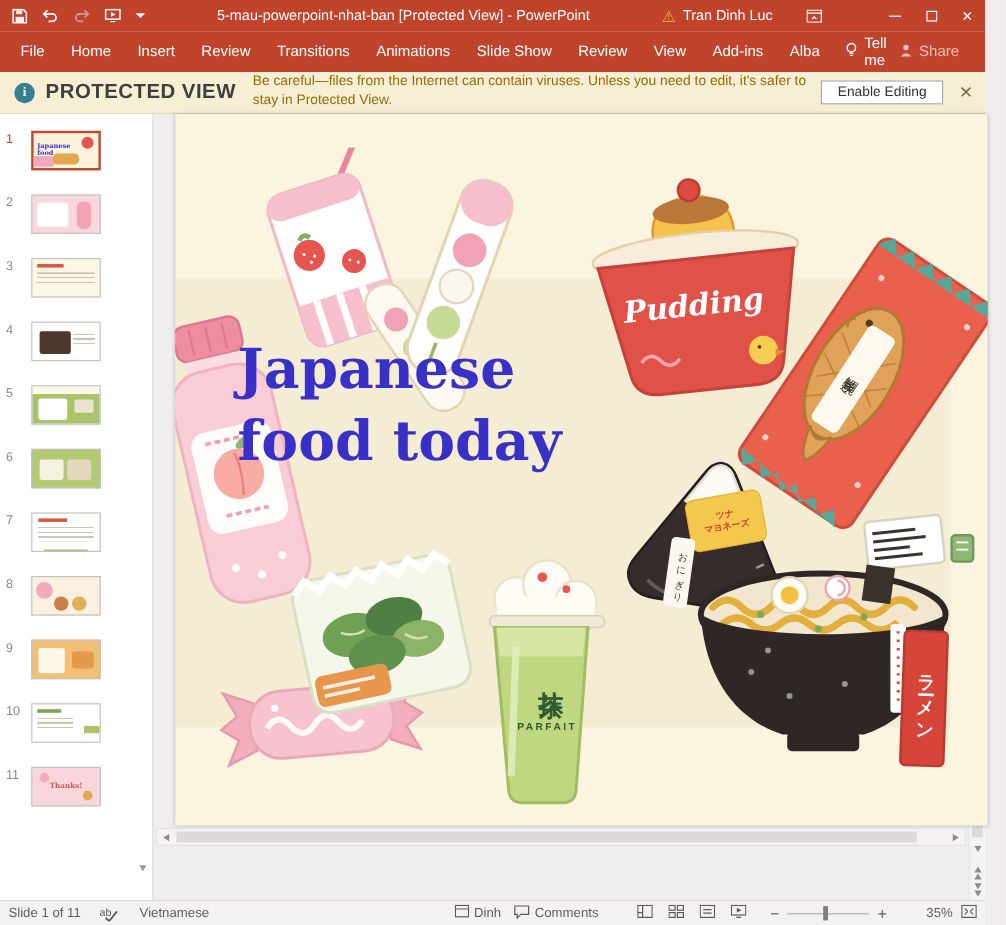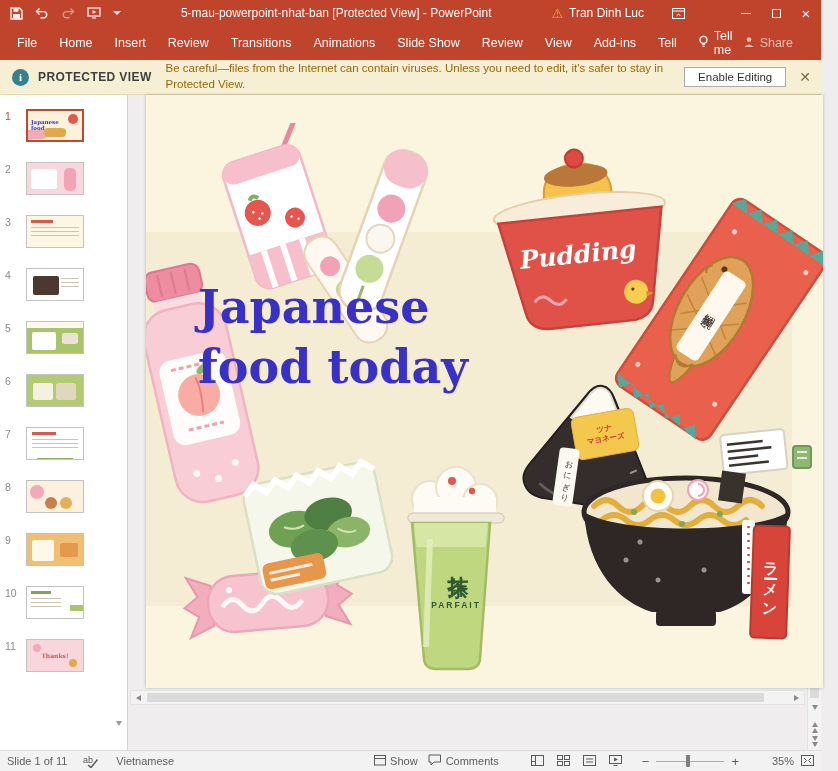--- a/index.html
+++ b/index.html
@@ -26,21 +26,21 @@
   
   .menubar { height: 34px; background: #C0432B; display: flex; align-items: center; color: #fff; font-size: 12.5px; flex: 0 0 auto; padding-left: 6px; }
   .mtab { padding: 6px 11px; white-space: nowrap; }
   .tellme { display: flex; align-items: center; gap: 5px; padding: 6px 10px; }
   .share { display: flex; align-items: center; gap: 5px; margin-left: auto; margin-right: 30px; opacity: .65; }
 
   
   .pvbar { height: 35px; background: #F7EFD3; border-bottom: 1px solid #E6DAB4; display: flex; align-items: center; padding: 0 10px 0 12px; flex: 0 0 auto; }
   .pv-icon { width: 17px; height: 17px; border-radius: 50%; background: #35818F; color: #fff; font-size: 11px; font-weight: bold;
              display: flex; align-items: center; justify-content: center; font-family: "Liberation Serif", serif; flex: 0 0 auto; }
-  .pv-label { font-size: 12px; font-weight: bold; color: #3F3F3F; letter-spacing: .4px; margin: 0 14px 0 9px; white-space: nowrap; }
+  .pv-label { font-size: 17px; font-weight: bold; color: #3F3F3F; letter-spacing: .4px; margin: 0 14px 0 9px; white-space: nowrap; }
   .pv-msg { font-size: 11.5px; color: #95690B; width: 552px; line-height: 1.35; }
   .pv-btn { margin-left: auto; background: #fff; border: 1px solid #ABABAB; font-size: 11.5px; color: #333; padding: 3px 13px; white-space: nowrap; }
   .pv-close { margin-left: 13px; color: #7A6A45; font-size: 14px; }
 
   
   .content { flex: 1 1 auto; display: flex; min-height: 0; }
 
   
   .thumbs { width: 128px; background: #FFFFFF; border-right: 1px solid #D5D3D2; padding: 14px 0 0 0; position: relative; flex: 0 0 auto; }
   .trow { display: flex; gap: 6px; margin: 0 0 20px 5px; align-items: flex-start; }
@@ -217,21 +217,21 @@
     <span class="mtab">File</span>
     <span class="mtab">Home</span>
     <span class="mtab">Insert</span>
     <span class="mtab">Review</span>
     <span class="mtab">Transitions</span>
     <span class="mtab">Animations</span>
     <span class="mtab">Slide Show</span>
     <span class="mtab">Review</span>
     <span class="mtab">View</span>
     <span class="mtab">Add-ins</span>
-    <span class="mtab">Tell</span>
+    <span class="mtab">Alba</span>
     <span class="tellme">
       <span>
         <svg width="11" height="13">
             <circle cx="5.5" cy="4.8" r="3.5" fill="none" stroke="#fff" stroke-width="1.2"></circle>
             <path d="M3.9 9.3 h3.2 M4.3 11.2 h2.4" stroke="#fff"></path>
           </svg>
       </span>
       <span>Tell me</span>
     </span>
     <span class="share">
@@ -541,21 +541,21 @@
       <span class="sb-item">Vietnamese</span>
     </div>
     <div class="sb-right">
       <span class="sb-item">
         <span>
           <svg width="12" height="11">
               <rect x="0.5" y="0.5" width="11" height="9.5" fill="none" stroke="#5A5A5A"></rect>
               <path d="M0.5 3.5 H11.5" stroke="#5A5A5A"></path>
             </svg>
         </span>
-        <span>Show</span>
+        <span>Dinh</span>
       </span>
       <span class="sb-item">
         <span>
           <svg width="14" height="12">
               <path d="M1 1 h11.5 v7 h-6.5 l-3 3 v-3 h-2 z" fill="none" stroke="#5A5A5A"></path>
             </svg>
         </span>
         <span>Comments</span>
       </span>
       <span class="viewbtns">

